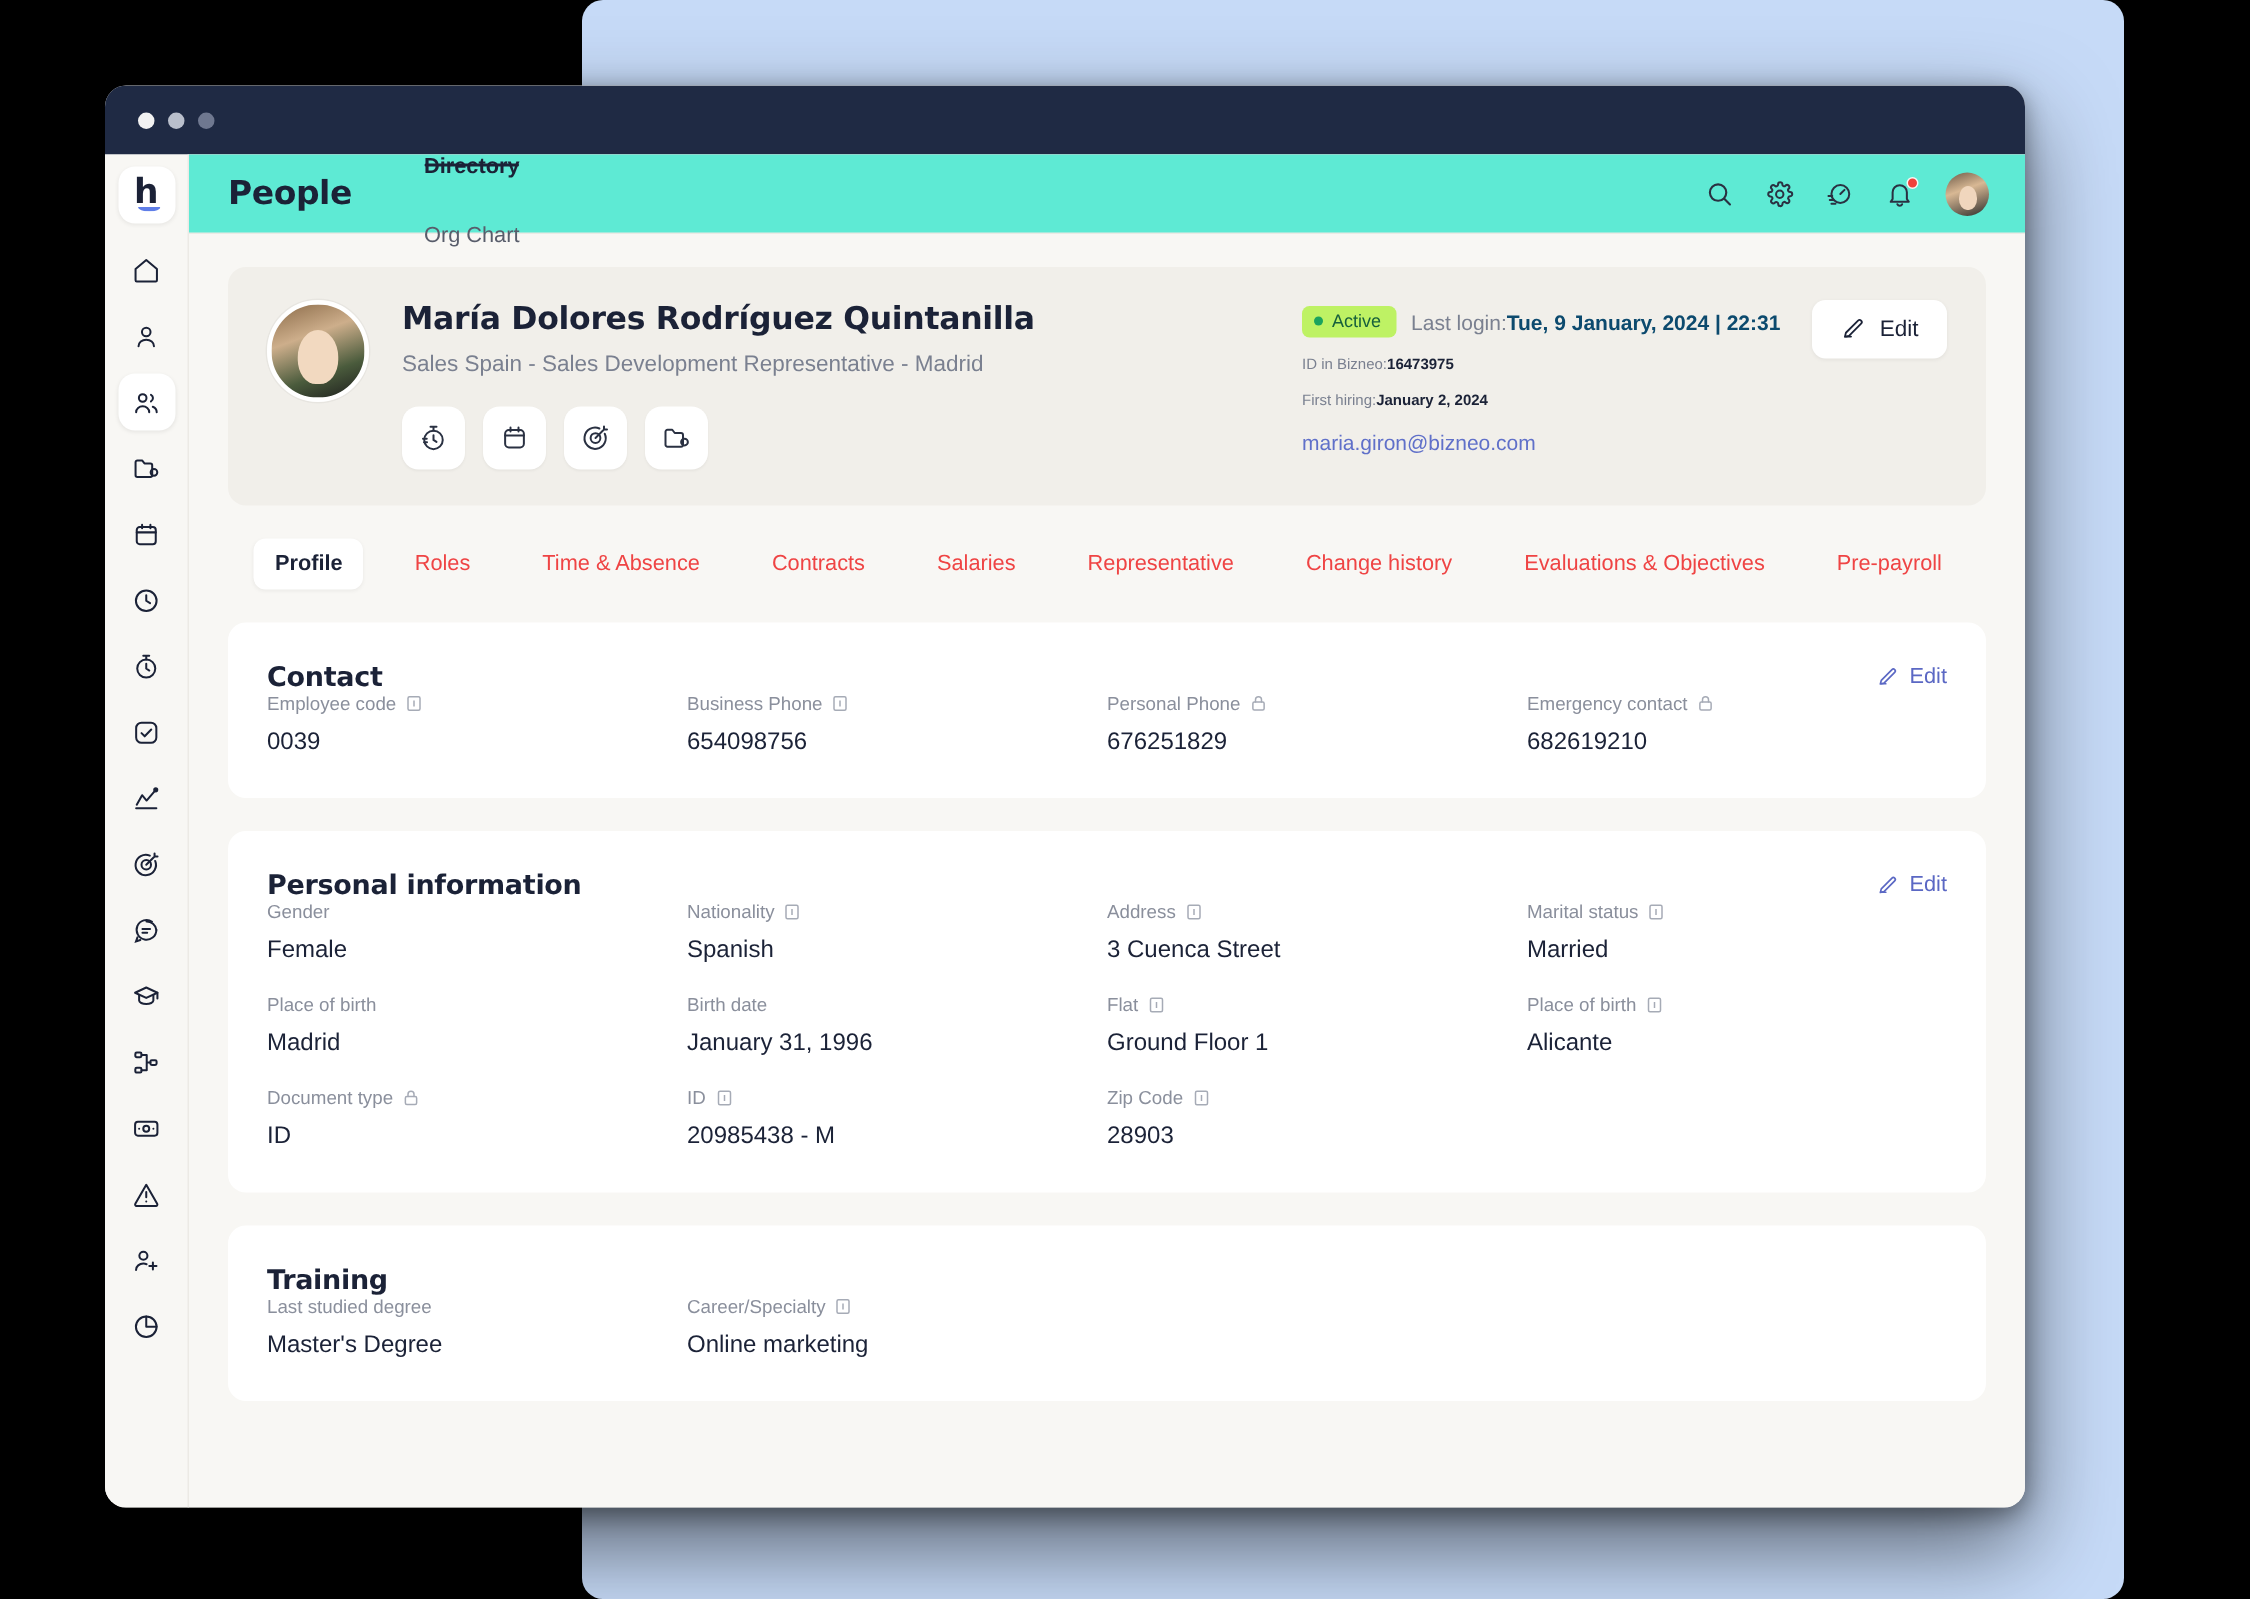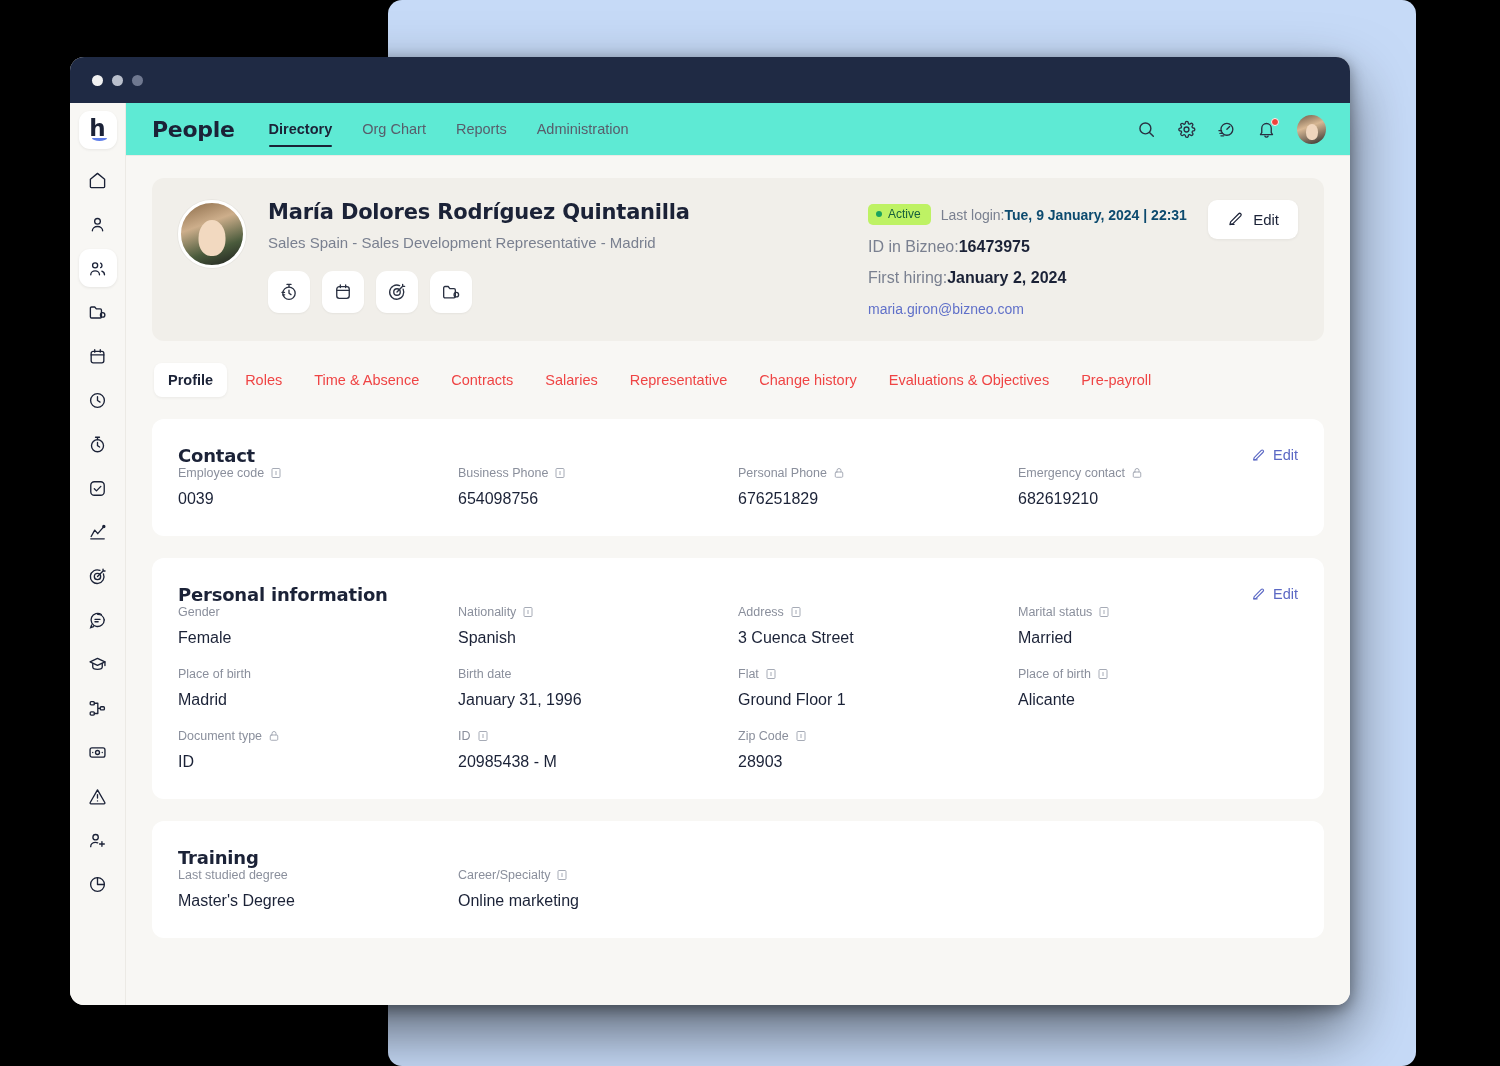--- a/index.html
+++ b/index.html
@@ -73,21 +73,21 @@
   .main { flex: 1; display: flex; flex-direction: column; min-width: 0; background: #f8f7f4; }
 
   .topbar {
     height: 53px; display: flex; align-items: center;
     padding: 0 24px 0 26px; border-bottom: 1px solid #eceae5; background: #5eead4;
   }
   .brand {
     font-size: 22px; font-weight: 700; color: #1b2237; letter-spacing: -0.3px;
     margin-right: 34px; font-family: "DejaVu Sans", sans-serif;
   }
-  .navtabs { display: flex; gap: 30px; align-items: center; height: 100%; }
+  .navtabs { display: flex; gap: 30px; align-items: center; height: 100%; flex-direction: column; }
   .navtab {
     font-size: 14.5px; color: #585d6b; height: 100%;
     display: flex; align-items: center; position: relative; cursor: pointer;
   }
   .navtab.sel { color: #1b2237; font-weight: 600; }
   .navtab.sel::after {
     content: ""; position: absolute; left: 0; right: 0; bottom: 8px;
     height: 2.5px; background: #1b2237; border-radius: 2px;
   }
   .topright { margin-left: auto; display: flex; align-items: center; gap: 21px; }
@@ -142,34 +142,34 @@
   .prof-meta { width: 430px; padding-top: 4px; flex-shrink: 0; }
   .meta-line1 { display: flex; align-items: center; gap: 10px; }
   .badge {
     background: #bef264; color: #17603c; font-size: 12px;
     padding: 3px 10px 4px 8px; border-radius: 5px;
     display: inline-flex; align-items: center; gap: 6px;
   }
   .badge .bdot { width: 6px; height: 6px; border-radius: 50%; background: #1aa35e; }
   .meta-text { font-size: 14px; color: #7a8090; }
   .meta-text b { color: #0c4a6e; font-weight: 700; }
-  .meta-row { font-size: 16px; color: #7a8090; margin-top: 13px; }
+  .meta-row { font-size: 10px; color: #7a8090; margin-top: 13px; }
   .meta-row b { color: #1b2237; font-weight: 600; }
   .meta-mail { font-size: 14px; color: #6070c9; margin-top: 14px; cursor: pointer; }
   .edit-btn {
     position: absolute; right: 26px; top: 22px;
     background: #fff; border-radius: 9px; padding: 11px 19px;
     display: flex; align-items: center; gap: 9px;
     font-size: 15px; color: #1b2237; cursor: pointer;
     box-shadow: 0 1px 3px rgba(0,0,0,0.06);
   }
   .edit-btn svg { width: 17px; height: 17px; }
 
   
-  .sectabs { display: flex; align-items: center; gap: 4px; margin-top: 22px; padding-left: 2px; }
+  .sectabs { display: flex; align-items: center; gap: 20px; margin-top: 22px; padding-left: 2px; justify-content: center; }
   .sectab {
     font-size: 14.5px; color: #ef4444; padding: 9px 14px; border-radius: 8px; cursor: pointer;
   }
   .sectab.sel { background: #fff; color: #1b2237; font-weight: 600; box-shadow: 0 1px 3px rgba(0,0,0,0.06); }
 
   
   .card {
     background: #fff; border-radius: 12px; padding: 26px 26px 28px 26px;
     margin-top: 22px; position: relative;
   }

